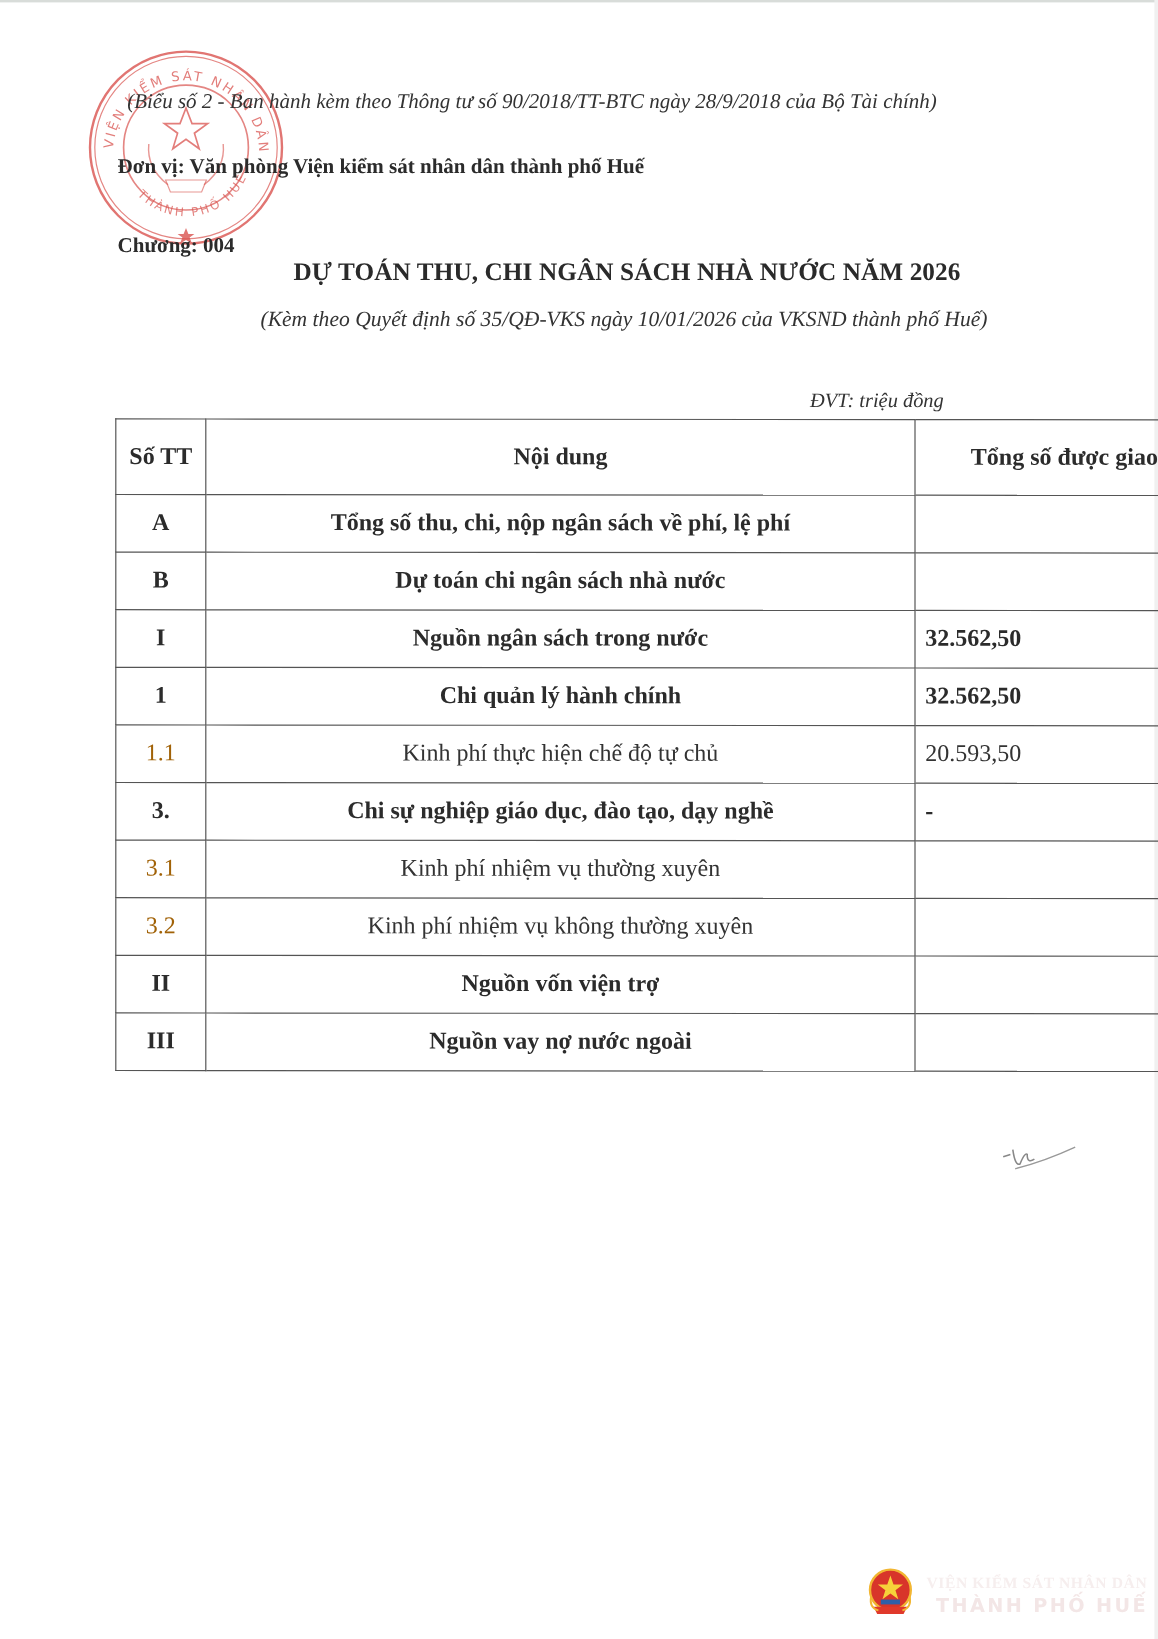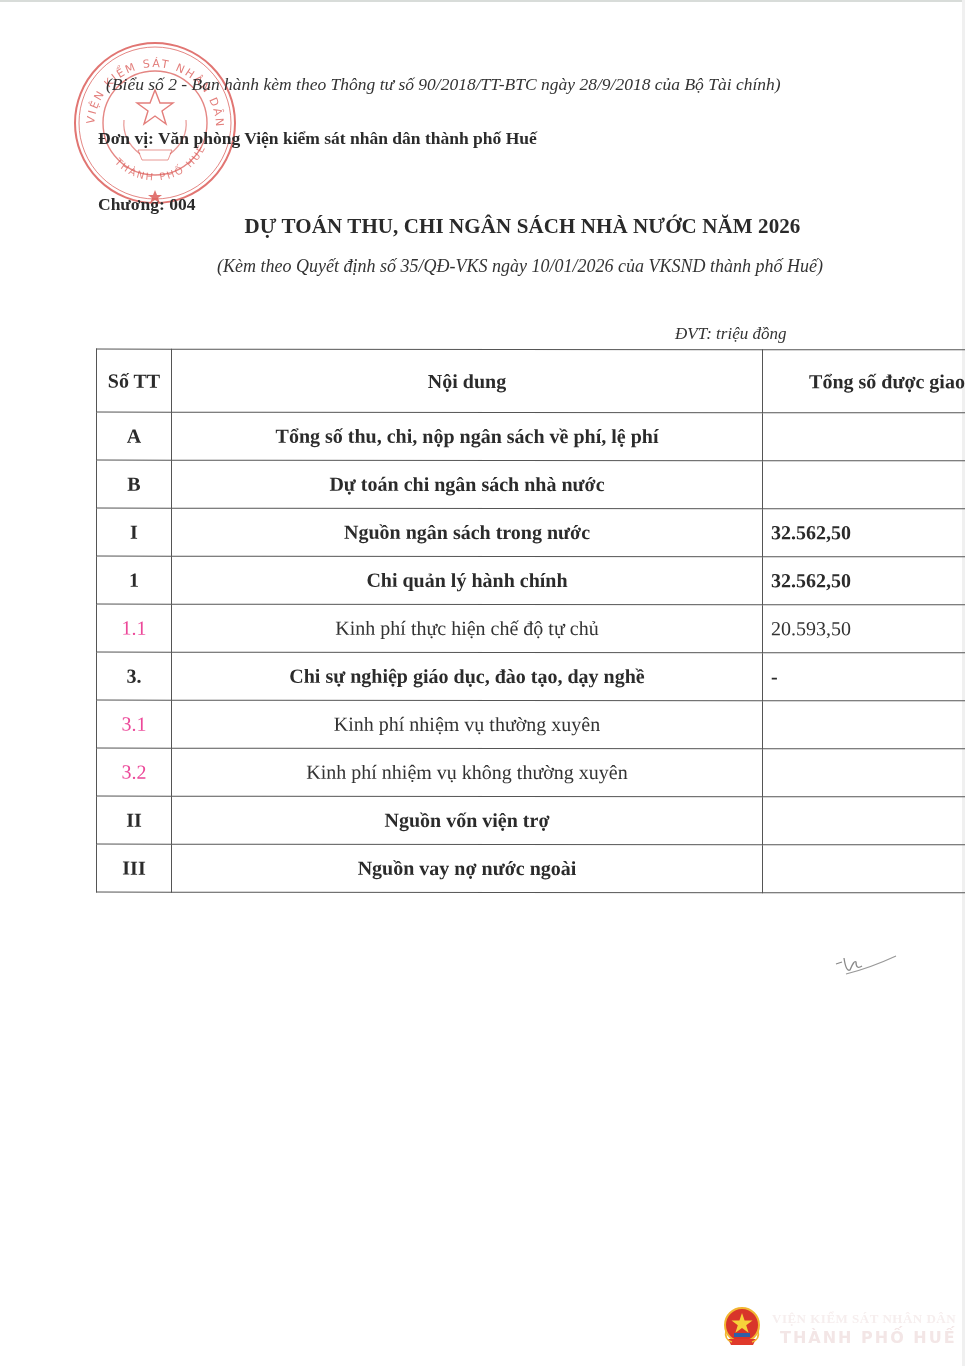--- a/index.html
+++ b/index.html
@@ -28,21 +28,21 @@
   table.budget td, table.budget th {
     border:1.4px solid #555; padding:0 8px; height:47px; vertical-align:middle;
   }
   table.budget th { font-weight:bold; height:62px; }
   th.col-stt, td.col-stt { width:58px; text-align:center; padding:0 4px; }
   td.col-content { text-align:center; padding-left:5px; }
   th.col-content { text-align:center; }
   th.col-total { width:232px; text-align:center; vertical-align:top; padding-top:20px; }
   td.col-total { padding-right:10px; }
   tr.bold td { font-weight:bold; }
-  tr.normal td.col-stt { color:#ec4899;margin-left:11px; }
+  tr.normal td.col-stt { color:#a16207;margin-left:11px; }
   tr.normal td.col-content, tr.normal td.col-total { color:#333; }
 
   .signature { position:absolute; left:832px; top:950px; width:70px; height:32px; }
 
   .logo { position:absolute; left:722px; top:1306px; width:40px; height:42px; }
   .watermark-line1 { position:absolute; left:772px; top:1311px; font-weight:bold; font-size:13px; color:#f6eeee; letter-spacing:0.5px; white-space:nowrap; }
   .watermark-line2 { position:absolute; left:780px; top:1328px; font-weight:bold; font-size:16px; color:#f3e6e6; letter-spacing:2px; white-space:nowrap; font-family:"DejaVu Sans", sans-serif; }
 </style>
 </head>
 <body>

